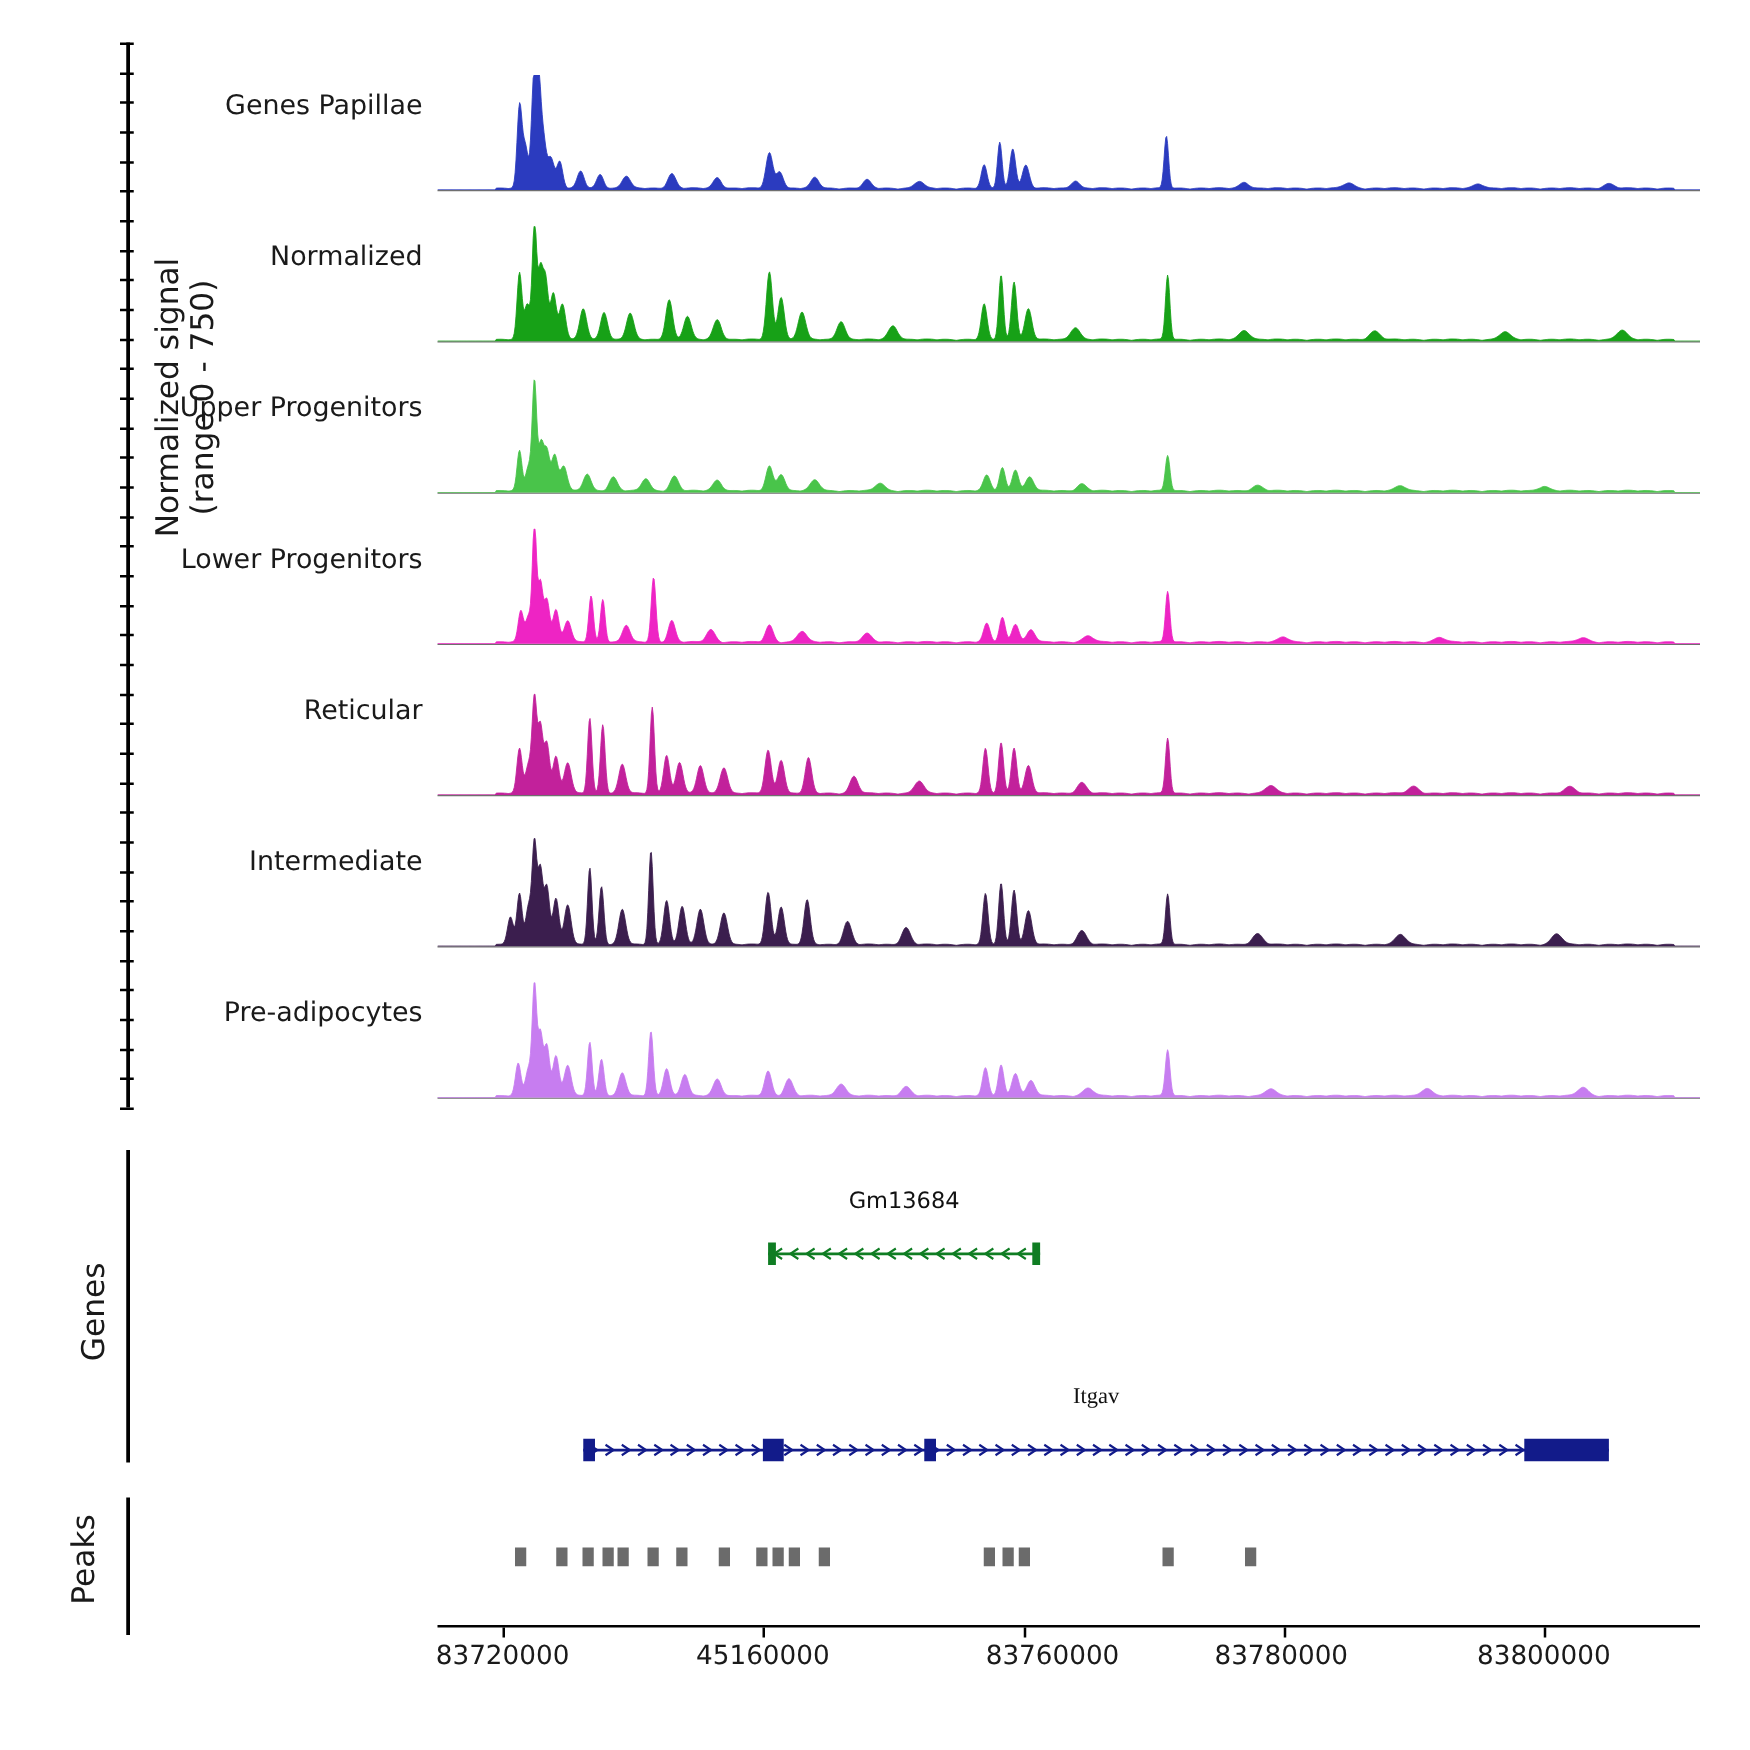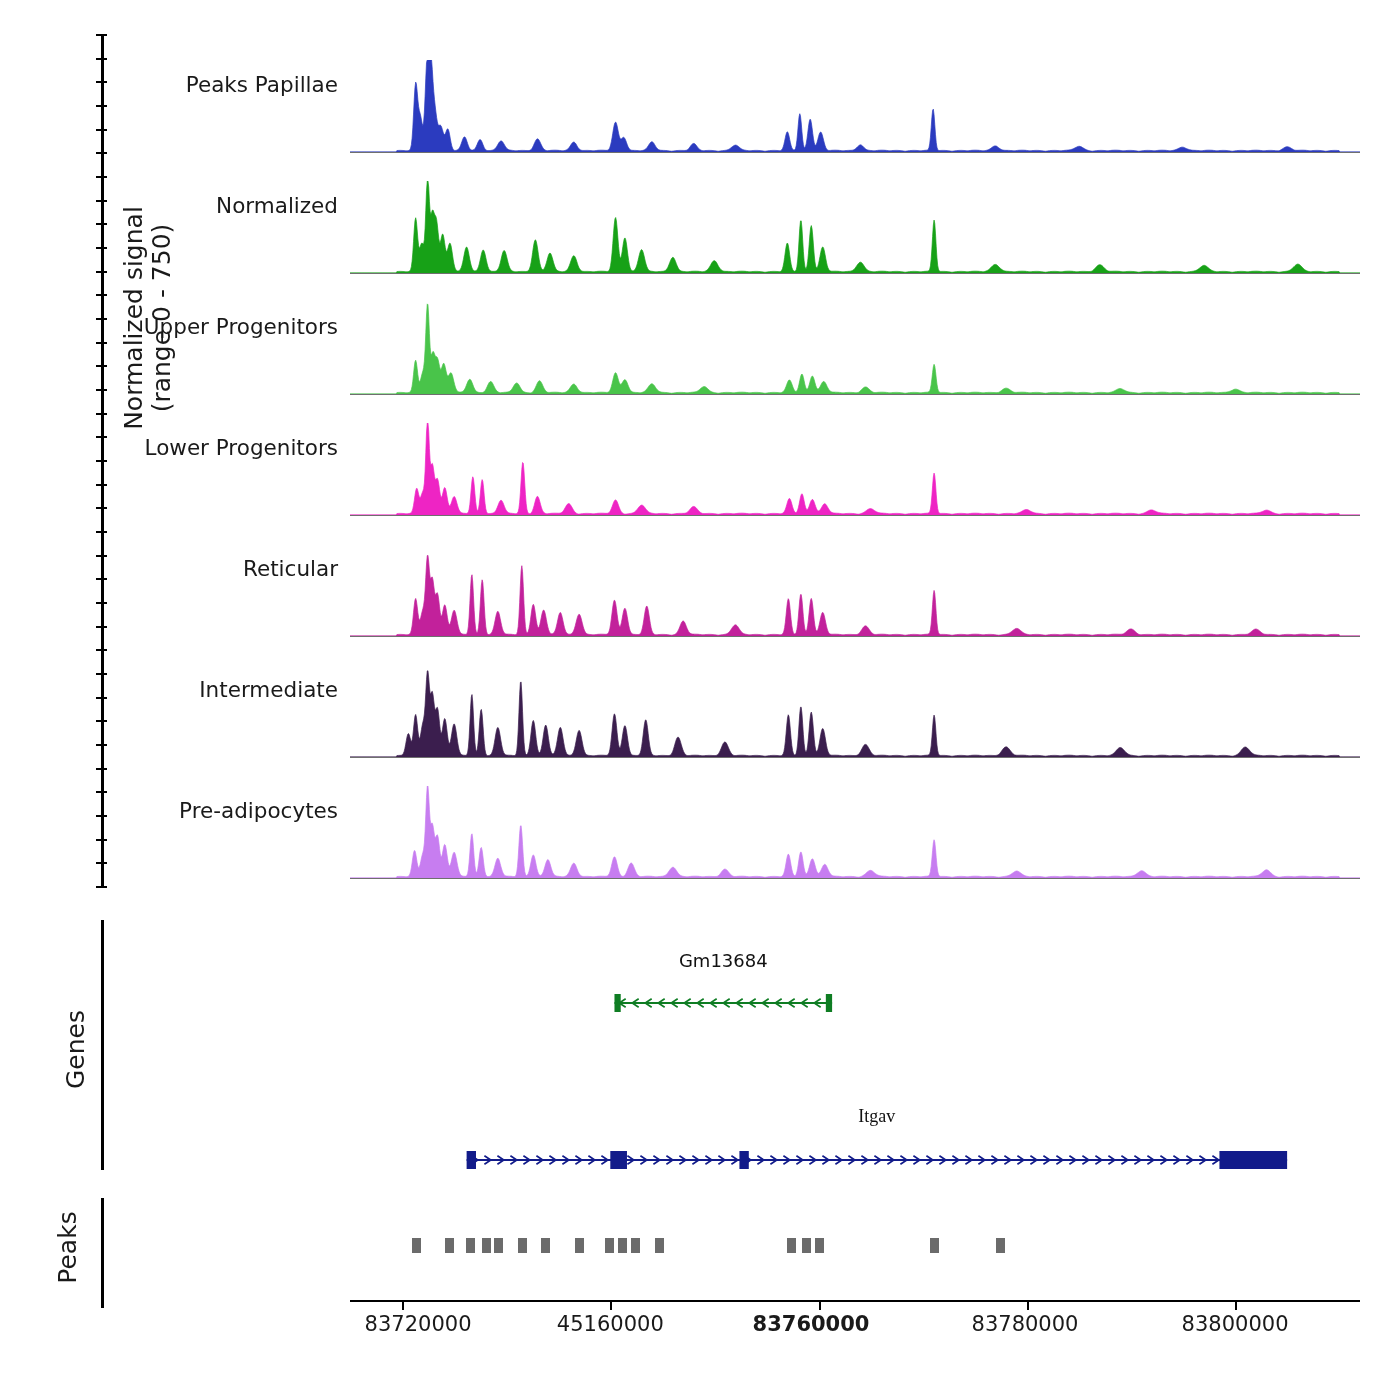--- a/index.html
+++ b/index.html
@@ -133,21 +133,21 @@
 <body>
 
 <div id="root">
 
   <div class="ylabel">Normalized signal
 (range 0 - 750)</div>
 
   <div class="vrule" id="signal-spine" style="left:101px; top:34px; height:852px;"></div>
 
   <div id="tracks">
-      <div class="track-label" style="top: 72px;">Peaks Papillae</div>
+      <div class="track-label" style="top: 72px;">Genes Papillae</div>
       <div class="track-baseline" style="top: 152px;"></div>
       <div class="track" style="top: 60px; height: 92px;">
         <svg width="1010" height="92" viewBox="0 0 1010 92">
           <path d="M 0 92 L 0.00 92.00 L 0.72 92.00 L 1.44 92.00 L 2.17 92.00 L 2.89 92.00 L 3.61 92.00 L 4.33 92.00 L 5.05 92.00 L 5.78 92.00 L 6.50 92.00 L 7.22 92.00 L 7.94 92.00 L 8.66 92.00 L 9.39 92.00 L 10.11 92.00 L 10.83 92.00 L 11.55 92.00 L 12.27 92.00 L 12.99 92.00 L 13.72 92.00 L 14.44 92.00 L 15.16 92.00 L 15.88 92.00 L 16.60 92.00 L 17.33 92.00 L 18.05 92.00 L 18.77 92.00 L 19.49 92.00 L 20.21 92.00 L 20.94 92.00 L 21.66 92.00 L 22.38 92.00 L 23.10 92.00 L 23.82 92.00 L 24.55 92.00 L 25.27 92.00 L 25.99 92.00 L 26.71 92.00 L 27.43 92.00 L 28.16 92.00 L 28.88 92.00 L 29.60 92.00 L 30.32 92.00 L 31.04 92.00 L 31.77 92.00 L 32.49 92.00 L 33.21 92.00 L 33.93 92.00 L 34.65 92.00 L 35.38 92.00 L 36.10 92.00 L 36.82 92.00 L 37.54 92.00 L 38.26 92.00 L 38.98 92.00 L 39.71 92.00 L 40.43 92.00 L 41.15 92.00 L 41.87 92.00 L 42.59 92.00 L 43.32 92.00 L 44.04 92.00 L 44.76 92.00 L 45.48 92.00 L 46.20 92.00 L 46.93 90.52 L 47.65 90.47 L 48.37 90.43 L 49.09 90.40 L 49.81 90.39 L 50.54 90.39 L 51.26 90.41 L 51.98 90.43 L 52.70 90.47 L 53.42 90.52 L 54.15 90.58 L 54.87 90.64 L 55.59 90.72 L 56.31 90.79 L 57.03 90.80 L 57.76 90.69 L 58.48 90.54 L 59.20 90.27 L 59.92 89.64 L 60.64 88.09 L 61.37 84.70 L 62.09 78.26 L 62.81 67.90 L 63.53 54.08 L 64.25 39.28 L 64.97 27.44 L 65.70 22.08 L 66.42 24.11 L 67.14 31.27 L 67.86 39.68 L 68.58 46.30 L 69.31 50.38 L 70.03 53.10 L 70.75 56.08 L 71.47 59.99 L 72.19 63.90 L 72.92 65.43 L 73.64 62.05 L 74.36 52.12 L 75.08 36.31 L 75.80 18.10 L 76.53 2.44 L 77.25 0.00 L 77.97 0.00 L 78.69 0.00 L 79.41 0.00 L 80.14 0.00 L 80.86 0.00 L 81.58 0.00 L 82.30 9.45 L 83.02 21.37 L 83.75 31.41 L 84.47 39.26 L 85.19 45.87 L 85.91 52.01 L 86.63 57.59 L 87.36 61.93 L 88.08 64.50 L 88.80 65.29 L 89.52 65.17 L 90.24 65.07 L 90.96 65.70 L 91.69 67.33 L 92.41 69.71 L 93.13 72.20 L 93.85 74.03 L 94.57 74.62 L 95.30 73.81 L 96.02 71.99 L 96.74 70.00 L 97.46 68.83 L 98.18 69.23 L 98.91 71.37 L 99.63 74.85 L 100.35 78.90 L 101.07 82.76 L 101.79 85.88 L 102.52 88.09 L 103.24 89.49 L 103.96 90.17 L 104.68 90.41 L 105.40 90.44 L 106.13 90.34 L 106.85 90.14 L 107.57 89.81 L 108.29 89.27 L 109.01 88.46 L 109.74 87.29 L 110.46 85.72 L 111.18 83.79 L 111.90 81.67 L 112.62 79.61 L 113.35 77.94 L 114.07 76.97 L 114.79 76.88 L 115.51 77.72 L 116.23 79.33 L 116.95 81.42 L 117.68 83.66 L 118.40 85.75 L 119.12 87.51 L 119.84 88.68 L 120.56 89.46 L 121.29 89.91 L 122.01 90.09 L 122.73 90.07 L 123.45 89.83 L 124.17 89.38 L 124.90 88.64 L 125.62 87.59 L 126.34 86.21 L 127.06 84.57 L 127.78 82.85 L 128.51 81.28 L 129.23 80.12 L 129.95 79.60 L 130.67 79.85 L 131.39 80.82 L 132.12 82.34 L 132.84 84.15 L 133.56 86.00 L 134.28 87.66 L 135.00 88.91 L 135.73 89.70 L 136.45 90.20 L 137.17 90.47 L 137.89 90.58 L 138.61 90.60 L 139.34 90.56 L 140.06 90.50 L 140.78 90.42 L 141.50 90.32 L 142.22 90.18 L 142.94 89.98 L 143.67 89.67 L 144.39 89.23 L 145.11 88.60 L 145.83 87.77 L 146.55 86.74 L 147.28 85.54 L 148.00 84.26 L 148.72 83.04 L 149.44 82.01 L 150.16 81.33 L 150.89 80.94 L 151.61 81.03 L 152.33 81.58 L 153.05 82.52 L 153.77 83.70 L 154.50 84.97 L 155.22 86.19 L 155.94 87.28 L 156.66 88.17 L 157.38 88.85 L 158.11 89.34 L 158.83 89.69 L 159.55 89.92 L 160.27 90.08 L 160.99 90.20 L 161.72 90.30 L 162.44 90.39 L 163.16 90.48 L 163.88 90.58 L 164.60 90.67 L 165.33 90.77 L 166.05 90.81 L 166.77 90.74 L 167.49 90.67 L 168.21 90.60 L 168.93 90.54 L 169.66 90.49 L 170.38 90.44 L 171.10 90.41 L 171.82 90.40 L 172.54 90.39 L 173.27 90.40 L 173.99 90.42 L 174.71 90.45 L 175.43 90.49 L 176.15 90.54 L 176.88 90.58 L 177.60 90.61 L 178.32 90.61 L 179.04 90.53 L 179.76 90.35 L 180.49 90.02 L 181.21 89.48 L 181.93 88.52 L 182.65 87.24 L 183.37 85.74 L 184.10 84.08 L 184.82 82.40 L 185.54 80.88 L 186.26 79.69 L 186.98 78.99 L 187.71 78.87 L 188.43 79.34 L 189.15 80.34 L 189.87 81.70 L 190.59 83.27 L 191.32 84.85 L 192.04 86.32 L 192.76 87.57 L 193.48 88.58 L 194.20 89.34 L 194.92 89.89 L 195.65 90.28 L 196.37 90.54 L 197.09 90.70 L 197.81 90.66 L 198.53 90.60 L 199.26 90.52 L 199.98 90.44 L 200.70 90.37 L 201.42 90.30 L 202.14 90.25 L 202.87 90.21 L 203.59 90.18 L 204.31 90.16 L 205.03 90.16 L 205.75 90.17 L 206.48 90.20 L 207.20 90.24 L 207.92 90.29 L 208.64 90.36 L 209.36 90.43 L 210.09 90.51 L 210.81 90.60 L 211.53 90.69 L 212.25 90.79 L 212.97 90.77 L 213.70 90.66 L 214.42 90.54 L 215.14 90.37 L 215.86 90.15 L 216.58 89.83 L 217.31 89.39 L 218.03 88.79 L 218.75 88.01 L 219.47 87.06 L 220.19 85.97 L 220.91 84.82 L 221.64 83.73 L 222.36 82.83 L 223.08 82.25 L 223.80 82.07 L 224.52 82.33 L 225.25 83.01 L 225.97 84.02 L 226.69 85.23 L 227.41 86.52 L 228.13 87.74 L 228.86 88.61 L 229.58 89.30 L 230.30 89.80 L 231.02 90.13 L 231.74 90.32 L 232.47 90.42 L 233.19 90.45 L 233.91 90.45 L 234.63 90.43 L 235.35 90.41 L 236.08 90.40 L 236.80 90.39 L 237.52 90.39 L 238.24 90.41 L 238.96 90.44 L 239.69 90.48 L 240.41 90.53 L 241.13 90.58 L 241.85 90.65 L 242.57 90.72 L 243.30 90.80 L 244.02 90.79 L 244.74 90.69 L 245.46 90.60 L 246.18 90.51 L 246.90 90.43 L 247.63 90.35 L 248.35 90.29 L 249.07 90.24 L 249.79 90.20 L 250.51 90.17 L 251.24 90.16 L 251.96 90.16 L 252.68 90.18 L 253.40 90.21 L 254.12 90.25 L 254.85 90.29 L 255.57 90.34 L 256.29 90.35 L 257.01 90.31 L 257.73 90.13 L 258.46 89.71 L 259.18 88.89 L 259.90 87.32 L 260.62 84.98 L 261.34 81.78 L 262.07 77.80 L 262.79 73.32 L 263.51 68.87 L 264.23 65.12 L 264.95 62.71 L 265.68 62.07 L 266.40 63.27 L 267.12 65.98 L 267.84 69.54 L 268.56 73.19 L 269.29 76.22 L 270.01 78.19 L 270.73 79.00 L 271.45 78.86 L 272.17 78.19 L 272.89 77.51 L 273.62 77.27 L 274.34 77.75 L 275.06 78.94 L 275.78 80.59 L 276.50 82.58 L 277.23 84.60 L 277.95 86.41 L 278.67 87.85 L 279.39 88.89 L 280.11 89.58 L 280.84 89.98 L 281.56 90.20 L 282.28 90.30 L 283.00 90.35 L 283.72 90.37 L 284.45 90.39 L 285.17 90.41 L 285.89 90.45 L 286.61 90.49 L 287.33 90.54 L 288.06 90.60 L 288.78 90.67 L 289.50 90.74 L 290.22 90.81 L 290.94 90.74 L 291.67 90.62 L 292.39 90.48 L 293.11 90.30 L 293.83 90.07 L 294.55 89.75 L 295.28 89.31 L 296.00 88.72 L 296.72 87.95 L 297.44 87.01 L 298.16 85.92 L 298.88 84.76 L 299.61 83.64 L 300.33 82.68 L 301.05 82.02 L 301.77 81.75 L 302.49 81.93 L 303.22 82.53 L 303.94 83.47 L 304.66 84.65 L 305.38 85.92 L 306.10 87.13 L 306.83 88.06 L 307.55 88.82 L 308.27 89.39 L 308.99 89.79 L 309.71 90.04 L 310.44 90.20 L 311.16 90.28 L 311.88 90.33 L 312.60 90.36 L 313.32 90.38 L 314.05 90.41 L 314.77 90.44 L 315.49 90.49 L 316.21 90.55 L 316.93 90.62 L 317.66 90.70 L 318.38 90.79 L 319.10 90.89 L 319.82 90.99 L 320.54 91.10 L 321.27 91.22 L 321.99 91.20 L 322.71 91.09 L 323.43 90.98 L 324.15 90.88 L 324.87 90.78 L 325.60 90.69 L 326.32 90.61 L 327.04 90.54 L 327.76 90.48 L 328.48 90.44 L 329.21 90.41 L 329.93 90.39 L 330.65 90.39 L 331.37 90.40 L 332.09 90.41 L 332.82 90.43 L 333.54 90.45 L 334.26 90.46 L 334.98 90.44 L 335.70 90.37 L 336.43 90.22 L 337.15 89.96 L 337.87 89.39 L 338.59 88.67 L 339.31 87.81 L 340.04 86.85 L 340.76 85.85 L 341.48 84.91 L 342.20 84.14 L 342.92 83.62 L 343.65 83.44 L 344.37 83.61 L 345.09 84.10 L 345.81 84.85 L 346.53 85.76 L 347.26 86.71 L 347.98 87.63 L 348.70 88.45 L 349.42 89.13 L 350.14 89.66 L 350.86 90.07 L 351.59 90.38 L 352.31 90.61 L 353.03 90.72 L 353.75 90.69 L 354.47 90.64 L 355.20 90.58 L 355.92 90.53 L 356.64 90.48 L 357.36 90.44 L 358.08 90.41 L 358.81 90.39 L 359.53 90.39 L 360.25 90.40 L 360.97 90.42 L 361.69 90.46 L 362.42 90.51 L 363.14 90.57 L 363.86 90.64 L 364.58 90.72 L 365.30 90.82 L 366.03 90.92 L 366.75 91.02 L 367.47 91.13 L 368.19 91.25 L 368.91 91.17 L 369.64 91.06 L 370.36 90.95 L 371.08 90.84 L 371.80 90.75 L 372.52 90.65 L 373.25 90.56 L 373.97 90.48 L 374.69 90.39 L 375.41 90.29 L 376.13 90.16 L 376.85 90.00 L 377.58 89.79 L 378.30 89.51 L 379.02 89.15 L 379.74 88.70 L 380.46 88.18 L 381.19 87.61 L 381.91 87.01 L 382.63 86.45 L 383.35 85.96 L 384.07 85.57 L 384.80 85.24 L 385.52 85.11 L 386.24 85.20 L 386.96 85.49 L 387.68 85.94 L 388.41 86.49 L 389.13 87.10 L 389.85 87.70 L 390.57 88.26 L 391.29 88.75 L 392.02 89.17 L 392.74 89.50 L 393.46 89.76 L 394.18 89.96 L 394.90 90.13 L 395.63 90.26 L 396.35 90.38 L 397.07 90.49 L 397.79 90.60 L 398.51 90.70 L 399.24 90.80 L 399.96 90.78 L 400.68 90.71 L 401.40 90.64 L 402.12 90.58 L 402.84 90.52 L 403.57 90.47 L 404.29 90.43 L 405.01 90.41 L 405.73 90.39 L 406.45 90.39 L 407.18 90.40 L 407.90 90.43 L 408.62 90.47 L 409.34 90.52 L 410.06 90.59 L 410.79 90.66 L 411.51 90.75 L 412.23 90.84 L 412.95 90.94 L 413.67 91.05 L 414.40 91.16 L 415.12 91.25 L 415.84 91.14 L 416.56 91.03 L 417.28 90.92 L 418.01 90.82 L 418.73 90.73 L 419.45 90.64 L 420.17 90.57 L 420.89 90.51 L 421.62 90.46 L 422.34 90.42 L 423.06 90.40 L 423.78 90.39 L 424.50 90.39 L 425.23 90.41 L 425.95 90.44 L 426.67 90.48 L 427.39 90.53 L 428.11 90.58 L 428.83 90.64 L 429.56 90.67 L 430.28 90.65 L 431.00 90.39 L 431.72 89.78 L 432.44 88.71 L 433.17 86.99 L 433.89 84.48 L 434.61 81.25 L 435.33 77.69 L 436.05 74.45 L 436.78 72.31 L 437.50 71.83 L 438.22 73.14 L 438.94 75.87 L 439.66 79.32 L 440.39 82.75 L 441.11 85.62 L 441.83 87.70 L 442.55 89.04 L 443.27 89.79 L 444.00 90.06 L 444.72 89.79 L 445.44 88.62 L 446.16 85.85 L 446.88 80.62 L 447.61 72.99 L 448.33 64.21 L 449.05 56.85 L 449.77 53.71 L 450.49 56.11 L 451.22 62.99 L 451.94 71.63 L 452.66 79.32 L 453.38 84.58 L 454.10 87.20 L 454.82 87.65 L 455.55 86.32 L 456.27 83.38 L 456.99 78.92 L 457.71 73.29 L 458.43 67.34 L 459.16 62.29 L 459.88 59.44 L 460.60 59.59 L 461.32 62.71 L 462.04 67.86 L 462.77 73.64 L 463.49 78.90 L 464.21 82.77 L 464.93 84.89 L 465.65 85.31 L 466.38 84.30 L 467.10 82.23 L 467.82 79.54 L 468.54 76.68 L 469.26 74.18 L 469.99 72.51 L 470.71 71.99 L 471.43 72.75 L 472.15 74.62 L 472.87 77.26 L 473.60 80.22 L 474.32 83.08 L 475.04 85.54 L 475.76 87.47 L 476.48 88.86 L 477.21 89.78 L 477.93 90.22 L 478.65 90.40 L 479.37 90.45 L 480.09 90.43 L 480.81 90.38 L 481.54 90.32 L 482.26 90.27 L 482.98 90.22 L 483.70 90.19 L 484.42 90.17 L 485.15 90.16 L 485.87 90.17 L 486.59 90.19 L 487.31 90.22 L 488.03 90.27 L 488.76 90.33 L 489.48 90.40 L 490.20 90.48 L 490.92 90.57 L 491.64 90.66 L 492.37 90.76 L 493.09 90.82 L 493.81 90.75 L 494.53 90.67 L 495.25 90.60 L 495.98 90.54 L 496.70 90.49 L 497.42 90.45 L 498.14 90.41 L 498.86 90.39 L 499.59 90.37 L 500.31 90.35 L 501.03 90.32 L 501.75 90.26 L 502.47 90.17 L 503.20 90.00 L 503.92 89.74 L 504.64 89.36 L 505.36 88.86 L 506.08 88.23 L 506.80 87.52 L 507.53 86.80 L 508.25 86.14 L 508.97 85.50 L 509.69 85.02 L 510.41 84.85 L 511.14 84.99 L 511.86 85.40 L 512.58 86.03 L 513.30 86.77 L 514.02 87.53 L 514.75 88.24 L 515.47 88.86 L 516.19 89.35 L 516.91 89.71 L 517.63 89.98 L 518.36 90.16 L 519.08 90.29 L 519.80 90.39 L 520.52 90.47 L 521.24 90.55 L 521.97 90.62 L 522.69 90.69 L 523.41 90.77 L 524.13 90.83 L 524.85 90.73 L 525.58 90.63 L 526.30 90.54 L 527.02 90.46 L 527.74 90.38 L 528.46 90.31 L 529.19 90.26 L 529.91 90.21 L 530.63 90.18 L 531.35 90.16 L 532.07 90.16 L 532.79 90.17 L 533.52 90.20 L 534.24 90.24 L 534.96 90.29 L 535.68 90.35 L 536.40 90.42 L 537.13 90.50 L 537.85 90.59 L 538.57 90.69 L 539.29 90.79 L 540.01 90.80 L 540.74 90.73 L 541.46 90.65 L 542.18 90.59 L 542.90 90.53 L 543.62 90.48 L 544.35 90.44 L 545.07 90.41 L 545.79 90.39 L 546.51 90.39 L 547.23 90.40 L 547.96 90.42 L 548.68 90.46 L 549.40 90.51 L 550.12 90.57 L 550.84 90.65 L 551.57 90.73 L 552.29 90.82 L 553.01 90.93 L 553.73 91.03 L 554.45 91.14 L 555.18 91.26 L 555.90 91.16 L 556.62 91.05 L 557.34 90.94 L 558.06 90.84 L 558.78 90.74 L 559.51 90.66 L 560.23 90.58 L 560.95 90.52 L 561.67 90.47 L 562.39 90.43 L 563.12 90.40 L 563.84 90.39 L 564.56 90.39 L 565.28 90.41 L 566.00 90.43 L 566.73 90.47 L 567.45 90.52 L 568.17 90.58 L 568.89 90.64 L 569.61 90.71 L 570.34 90.79 L 571.06 90.80 L 571.78 90.70 L 572.50 90.61 L 573.22 90.52 L 573.95 90.43 L 574.67 90.36 L 575.39 90.29 L 576.11 90.23 L 576.83 90.14 L 577.56 89.92 L 578.28 89.28 L 579.00 87.59 L 579.72 83.87 L 580.44 77.22 L 581.17 67.76 L 581.89 57.55 L 582.61 50.25 L 583.33 49.13 L 584.05 54.74 L 584.77 64.56 L 585.50 74.75 L 586.22 82.59 L 586.94 87.22 L 587.66 89.41 L 588.38 90.24 L 589.11 90.47 L 589.83 90.49 L 590.55 90.46 L 591.27 90.43 L 591.99 90.40 L 592.72 90.39 L 593.44 90.39 L 594.16 90.40 L 594.88 90.43 L 595.60 90.47 L 596.33 90.53 L 597.05 90.59 L 597.77 90.67 L 598.49 90.76 L 599.21 90.85 L 599.94 90.95 L 600.66 91.06 L 601.38 91.17 L 602.10 91.24 L 602.82 91.13 L 603.55 91.02 L 604.27 90.91 L 604.99 90.81 L 605.71 90.72 L 606.43 90.64 L 607.16 90.56 L 607.88 90.50 L 608.60 90.46 L 609.32 90.42 L 610.04 90.40 L 610.76 90.39 L 611.49 90.39 L 612.21 90.41 L 612.93 90.44 L 613.65 90.48 L 614.37 90.54 L 615.10 90.59 L 615.82 90.66 L 616.54 90.73 L 617.26 90.81 L 617.98 90.78 L 618.71 90.68 L 619.43 90.58 L 620.15 90.49 L 620.87 90.41 L 621.59 90.34 L 622.32 90.28 L 623.04 90.23 L 623.76 90.19 L 624.48 90.17 L 625.20 90.16 L 625.93 90.16 L 626.65 90.18 L 627.37 90.22 L 628.09 90.26 L 628.81 90.32 L 629.54 90.39 L 630.26 90.47 L 630.98 90.55 L 631.70 90.64 L 632.42 90.74 L 633.15 90.82 L 633.87 90.73 L 634.59 90.63 L 635.31 90.52 L 636.03 90.39 L 636.75 90.23 L 637.48 90.03 L 638.20 89.78 L 638.92 89.46 L 639.64 89.07 L 640.36 88.62 L 641.09 88.10 L 641.81 87.55 L 642.53 87.01 L 643.25 86.53 L 643.97 86.15 L 644.70 85.92 L 645.42 85.88 L 646.14 86.03 L 646.86 86.37 L 647.58 86.88 L 648.31 87.50 L 649.03 88.08 L 649.75 88.55 L 650.47 89.00 L 651.19 89.39 L 651.92 89.70 L 652.64 89.94 L 653.36 90.11 L 654.08 90.22 L 654.80 90.29 L 655.53 90.33 L 656.25 90.34 L 656.97 90.36 L 657.69 90.37 L 658.41 90.39 L 659.14 90.41 L 659.86 90.45 L 660.58 90.50 L 661.30 90.55 L 662.02 90.61 L 662.74 90.68 L 663.47 90.75 L 664.19 90.83 L 664.91 90.75 L 665.63 90.65 L 666.35 90.56 L 667.08 90.47 L 667.80 90.39 L 668.52 90.32 L 669.24 90.26 L 669.96 90.22 L 670.69 90.19 L 671.41 90.17 L 672.13 90.16 L 672.85 90.17 L 673.57 90.19 L 674.30 90.23 L 675.02 90.28 L 675.74 90.34 L 676.46 90.41 L 677.18 90.49 L 677.91 90.58 L 678.63 90.67 L 679.35 90.77 L 680.07 90.81 L 680.79 90.74 L 681.52 90.67 L 682.24 90.60 L 682.96 90.54 L 683.68 90.49 L 684.40 90.45 L 685.13 90.41 L 685.85 90.40 L 686.57 90.39 L 687.29 90.40 L 688.01 90.42 L 688.73 90.45 L 689.46 90.50 L 690.18 90.56 L 690.90 90.63 L 691.62 90.71 L 692.34 90.81 L 693.07 90.91 L 693.79 91.01 L 694.51 91.12 L 695.23 91.23 L 695.95 91.18 L 696.68 91.07 L 697.40 90.96 L 698.12 90.86 L 698.84 90.76 L 699.56 90.67 L 700.29 90.60 L 701.01 90.53 L 701.73 90.48 L 702.45 90.43 L 703.17 90.41 L 703.90 90.39 L 704.62 90.39 L 705.34 90.40 L 706.06 90.43 L 706.78 90.46 L 707.51 90.51 L 708.23 90.57 L 708.95 90.63 L 709.67 90.70 L 710.39 90.77 L 711.12 90.82 L 711.84 90.72 L 712.56 90.62 L 713.28 90.53 L 714.00 90.44 L 714.72 90.36 L 715.45 90.29 L 716.17 90.21 L 716.89 90.15 L 717.61 90.08 L 718.33 90.00 L 719.06 89.91 L 719.78 89.80 L 720.50 89.66 L 721.22 89.48 L 721.94 89.25 L 722.67 88.98 L 723.39 88.66 L 724.11 88.31 L 724.83 87.95 L 725.55 87.60 L 726.28 87.28 L 727.00 86.92 L 727.72 86.59 L 728.44 86.38 L 729.16 86.30 L 729.89 86.36 L 730.61 86.55 L 731.33 86.85 L 732.05 87.23 L 732.77 87.66 L 733.50 88.11 L 734.22 88.56 L 734.94 88.99 L 735.66 89.37 L 736.38 89.71 L 737.11 90.00 L 737.83 90.26 L 738.55 90.47 L 739.27 90.66 L 739.99 90.82 L 740.71 90.97 L 741.44 91.11 L 742.16 91.24 L 742.88 91.14 L 743.60 91.03 L 744.32 90.93 L 745.05 90.83 L 745.77 90.74 L 746.49 90.65 L 747.21 90.58 L 747.93 90.51 L 748.66 90.46 L 749.38 90.43 L 750.10 90.40 L 750.82 90.39 L 751.54 90.39 L 752.27 90.41 L 752.99 90.44 L 753.71 90.48 L 754.43 90.52 L 755.15 90.58 L 755.88 90.65 L 756.60 90.72 L 757.32 90.80 L 758.04 90.80 L 758.76 90.70 L 759.49 90.60 L 760.21 90.51 L 760.93 90.43 L 761.65 90.35 L 762.37 90.29 L 763.10 90.24 L 763.82 90.20 L 764.54 90.17 L 765.26 90.16 L 765.98 90.16 L 766.70 90.18 L 767.43 90.21 L 768.15 90.25 L 768.87 90.31 L 769.59 90.37 L 770.31 90.45 L 771.04 90.54 L 771.76 90.63 L 772.48 90.72 L 773.20 90.82 L 773.92 90.77 L 774.65 90.70 L 775.37 90.63 L 776.09 90.57 L 776.81 90.51 L 777.53 90.46 L 778.26 90.43 L 778.98 90.40 L 779.70 90.39 L 780.42 90.39 L 781.14 90.41 L 781.87 90.44 L 782.59 90.48 L 783.31 90.53 L 784.03 90.60 L 784.75 90.68 L 785.48 90.76 L 786.20 90.86 L 786.92 90.96 L 787.64 91.07 L 788.36 91.18 L 789.09 91.23 L 789.81 91.12 L 790.53 91.01 L 791.25 90.90 L 791.97 90.80 L 792.69 90.71 L 793.42 90.63 L 794.14 90.56 L 794.86 90.50 L 795.58 90.45 L 796.30 90.42 L 797.03 90.40 L 797.75 90.39 L 798.47 90.40 L 799.19 90.41 L 799.91 90.45 L 800.64 90.49 L 801.36 90.54 L 802.08 90.60 L 802.80 90.67 L 803.52 90.74 L 804.25 90.82 L 804.97 90.77 L 805.69 90.67 L 806.41 90.58 L 807.13 90.49 L 807.86 90.41 L 808.58 90.34 L 809.30 90.27 L 810.02 90.23 L 810.74 90.19 L 811.47 90.17 L 812.19 90.16 L 812.91 90.17 L 813.63 90.19 L 814.35 90.22 L 815.08 90.27 L 815.80 90.32 L 816.52 90.39 L 817.24 90.47 L 817.96 90.56 L 818.68 90.64 L 819.41 90.74 L 820.13 90.80 L 820.85 90.71 L 821.57 90.60 L 822.29 90.49 L 823.02 90.36 L 823.74 90.20 L 824.46 90.03 L 825.18 89.81 L 825.90 89.57 L 826.63 89.28 L 827.35 88.96 L 828.07 88.62 L 828.79 88.26 L 829.51 87.92 L 830.24 87.61 L 830.96 87.36 L 831.68 87.20 L 832.40 87.15 L 833.12 87.21 L 833.85 87.39 L 834.57 87.68 L 835.29 88.07 L 836.01 88.39 L 836.73 88.66 L 837.46 88.94 L 838.18 89.22 L 838.90 89.47 L 839.62 89.69 L 840.34 89.87 L 841.07 90.01 L 841.79 90.11 L 842.51 90.19 L 843.23 90.25 L 843.95 90.29 L 844.67 90.33 L 845.40 90.36 L 846.12 90.40 L 846.84 90.44 L 847.56 90.49 L 848.28 90.55 L 849.01 90.62 L 849.73 90.69 L 850.45 90.76 L 851.17 90.84 L 851.89 90.74 L 852.62 90.64 L 853.34 90.55 L 854.06 90.46 L 854.78 90.39 L 855.50 90.32 L 856.23 90.26 L 856.95 90.22 L 857.67 90.18 L 858.39 90.16 L 859.11 90.16 L 859.84 90.17 L 860.56 90.19 L 861.28 90.23 L 862.00 90.28 L 862.72 90.34 L 863.45 90.41 L 864.17 90.50 L 864.89 90.58 L 865.61 90.68 L 866.33 90.78 L 867.06 90.81 L 867.78 90.73 L 868.50 90.66 L 869.22 90.59 L 869.94 90.53 L 870.66 90.48 L 871.39 90.44 L 872.11 90.41 L 872.83 90.39 L 873.55 90.39 L 874.27 90.40 L 875.00 90.42 L 875.72 90.46 L 876.44 90.50 L 877.16 90.57 L 877.88 90.64 L 878.61 90.72 L 879.33 90.81 L 880.05 90.91 L 880.77 91.02 L 881.49 91.13 L 882.22 91.24 L 882.94 91.17 L 883.66 91.06 L 884.38 90.95 L 885.10 90.85 L 885.83 90.75 L 886.55 90.67 L 887.27 90.59 L 887.99 90.53 L 888.71 90.47 L 889.44 90.43 L 890.16 90.40 L 890.88 90.39 L 891.60 90.39 L 892.32 90.40 L 893.05 90.43 L 893.77 90.47 L 894.49 90.51 L 895.21 90.57 L 895.93 90.64 L 896.65 90.71 L 897.38 90.78 L 898.10 90.81 L 898.82 90.71 L 899.54 90.62 L 900.26 90.53 L 900.99 90.44 L 901.71 90.37 L 902.43 90.30 L 903.15 90.25 L 903.87 90.21 L 904.60 90.18 L 905.32 90.16 L 906.04 90.16 L 906.76 90.17 L 907.48 90.20 L 908.21 90.24 L 908.93 90.30 L 909.65 90.36 L 910.37 90.44 L 911.09 90.52 L 911.82 90.61 L 912.54 90.71 L 913.26 90.81 L 913.98 90.79 L 914.70 90.71 L 915.43 90.64 L 916.15 90.58 L 916.87 90.52 L 917.59 90.47 L 918.31 90.43 L 919.04 90.41 L 919.76 90.39 L 920.48 90.39 L 921.20 90.40 L 921.92 90.42 L 922.64 90.46 L 923.37 90.51 L 924.09 90.56 L 924.81 90.62 L 925.53 90.68 L 926.25 90.73 L 926.98 90.77 L 927.70 90.78 L 928.42 90.77 L 929.14 90.69 L 929.86 90.36 L 930.59 89.99 L 931.31 89.57 L 932.03 89.11 L 932.75 88.63 L 933.47 88.16 L 934.20 87.71 L 934.92 87.32 L 935.64 87.01 L 936.36 86.80 L 937.08 86.72 L 937.81 86.76 L 938.53 86.93 L 939.25 87.20 L 939.97 87.55 L 940.69 87.96 L 941.42 88.40 L 942.14 88.85 L 942.86 89.27 L 943.58 89.66 L 944.30 90.01 L 945.03 90.21 L 945.75 90.28 L 946.47 90.32 L 947.19 90.32 L 947.91 90.30 L 948.63 90.28 L 949.36 90.24 L 950.08 90.21 L 950.80 90.18 L 951.52 90.16 L 952.24 90.16 L 952.97 90.16 L 953.69 90.18 L 954.41 90.21 L 955.13 90.26 L 955.85 90.31 L 956.58 90.38 L 957.30 90.46 L 958.02 90.54 L 958.74 90.64 L 959.46 90.73 L 960.19 90.83 L 960.91 90.77 L 961.63 90.69 L 962.35 90.62 L 963.07 90.56 L 963.80 90.51 L 964.52 90.46 L 965.24 90.42 L 965.96 90.40 L 966.68 90.39 L 967.41 90.39 L 968.13 90.41 L 968.85 90.44 L 969.57 90.48 L 970.29 90.54 L 971.02 90.60 L 971.74 90.68 L 972.46 90.77 L 973.18 90.87 L 973.90 90.97 L 974.62 91.08 L 975.35 91.19 L 976.07 91.22 L 976.79 91.11 L 977.51 91.00 L 978.23 90.90 L 978.96 90.80 L 979.68 90.71 L 980.40 90.62 L 981.12 90.55 L 981.84 90.49 L 982.57 90.45 L 983.29 90.42 L 984.01 90.40 L 984.73 90.39 L 985.45 90.40 L 986.18 90.42 L 986.90 90.45 L 987.62 90.49 L 988.34 90.54 L 989.06 90.61 L 989.79 92.00 L 990.51 92.00 L 991.23 92.00 L 991.95 92.00 L 992.67 92.00 L 993.40 92.00 L 994.12 92.00 L 994.84 92.00 L 995.56 92.00 L 996.28 92.00 L 997.01 92.00 L 997.73 92.00 L 998.45 92.00 L 999.17 92.00 L 999.89 92.00 L 1000.61 92.00 L 1001.34 92.00 L 1002.06 92.00 L 1002.78 92.00 L 1003.50 92.00 L 1004.22 92.00 L 1004.95 92.00 L 1005.67 92.00 L 1006.39 92.00 L 1007.11 92.00 L 1007.83 92.00 L 1008.56 92.00 L 1009.28 92.00 L 1010.00 92.00 L 1010 92 Z" fill="#2b3bbf" stroke="#2b3bbf" stroke-width="0.7"></path>
         </svg>
       </div>
       <div class="track-label" style="top: 193px;">Normalized</div>
       <div class="track-baseline" style="top: 273px;"></div>
       <div class="track" style="top: 181px; height: 92px;">
         <svg width="1010" height="92" viewBox="0 0 1010 92">
@@ -309,25 +309,25 @@
       <div class="peak" style="left: 437.32px; width: 9px;"></div>
       <div class="peak" style="left: 451.897px; width: 9px;"></div>
       <div class="peak" style="left: 465.433px; width: 9px;"></div>
       <div class="peak" style="left: 579.969px; width: 9px;"></div>
       <div class="peak" style="left: 645.567px; width: 9px;"></div>
     </div>
 
   <div class="xaxis-line" style="top:1300px;"></div>
   <div id="xticks">
       <div class="xtick" style="left: 402.062px; top: 1302px;"></div>
-      <div class="xticklabel" style="left: 402.062px; top: 1312px; margin-left: 16px;">83720000</div>
+      <div class="xticklabel" style="left: 402.062px; top: 1312px;">83720000</div>
       <div class="xtick" style="left: 610.309px; top: 1302px;"></div>
       <div class="xticklabel" style="left: 610.309px; top: 1312px;">45160000</div>
       <div class="xtick" style="left: 818.557px; top: 1302px;"></div>
-      <div class="xticklabel" style="left: 811px; top: 1312px; font-weight: bold;">83760000</div>
+      <div class="xticklabel" style="left: 842px; top: 1312px;">83760000</div>
       <div class="xtick" style="left: 1026.8px; top: 1302px;"></div>
       <div class="xticklabel" style="left: 1025px; top: 1312px;">83780000</div>
       <div class="xtick" style="left: 1235.05px; top: 1302px;"></div>
       <div class="xticklabel" style="left: 1235.05px; top: 1312px;">83800000</div>
     </div>
 
 <div class="tickmark" style="top: 34px;"></div>
     <div class="tickmark" style="top: 57.6667px;"></div>
     <div class="tickmark" style="top: 81.3333px;"></div>
     <div class="tickmark" style="top: 105px;"></div>

